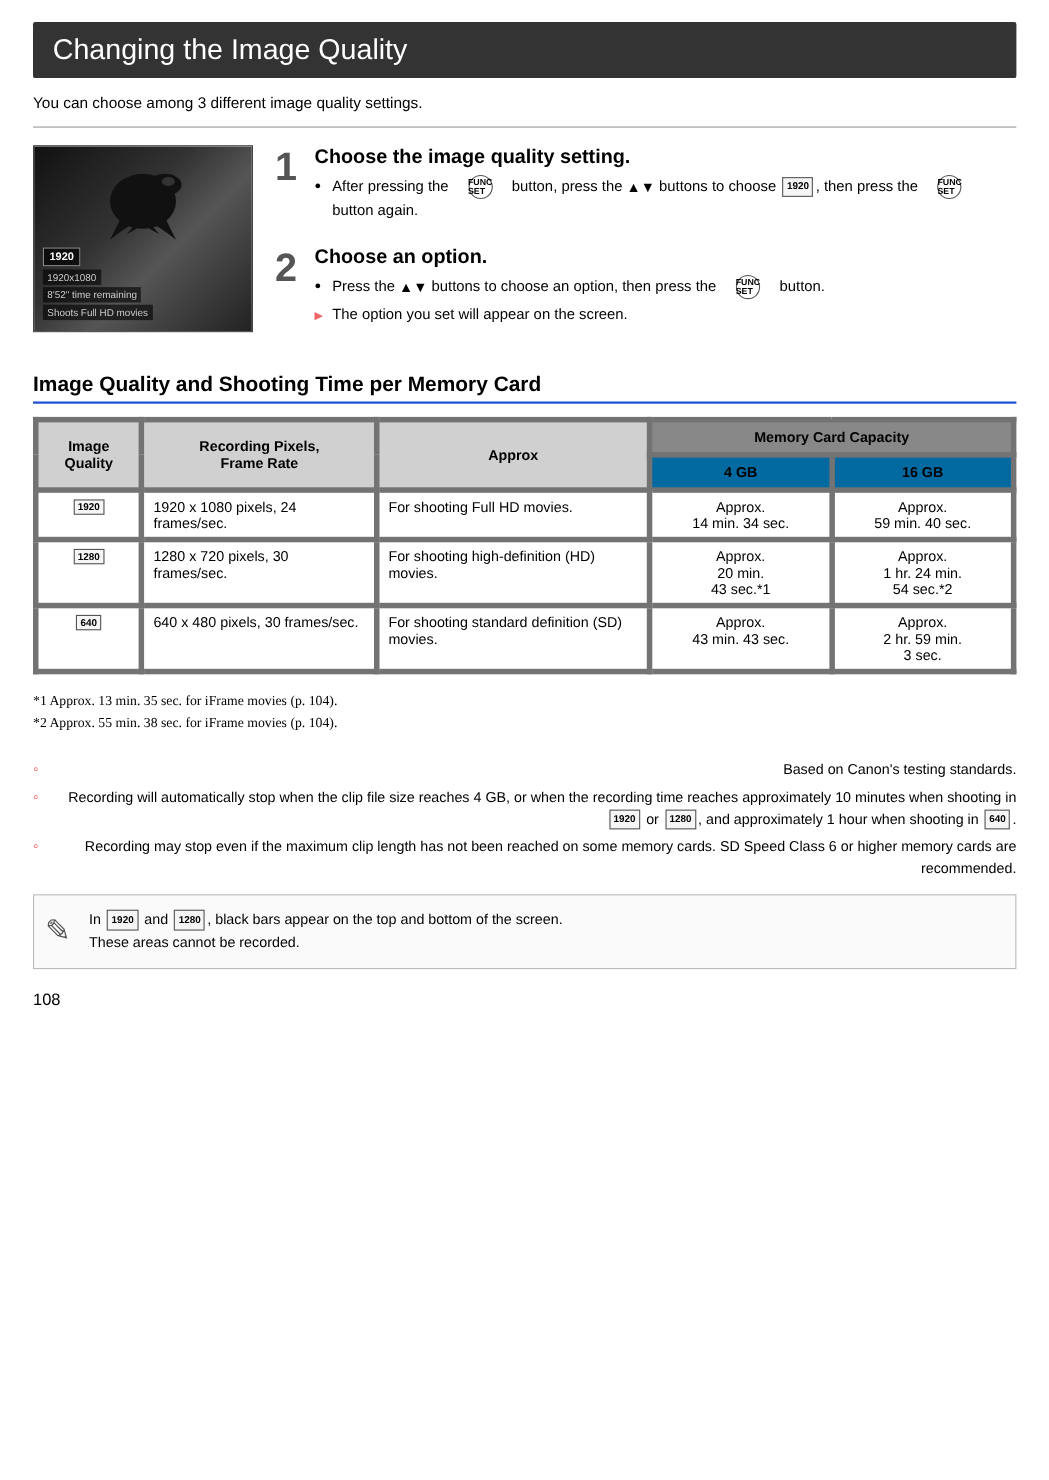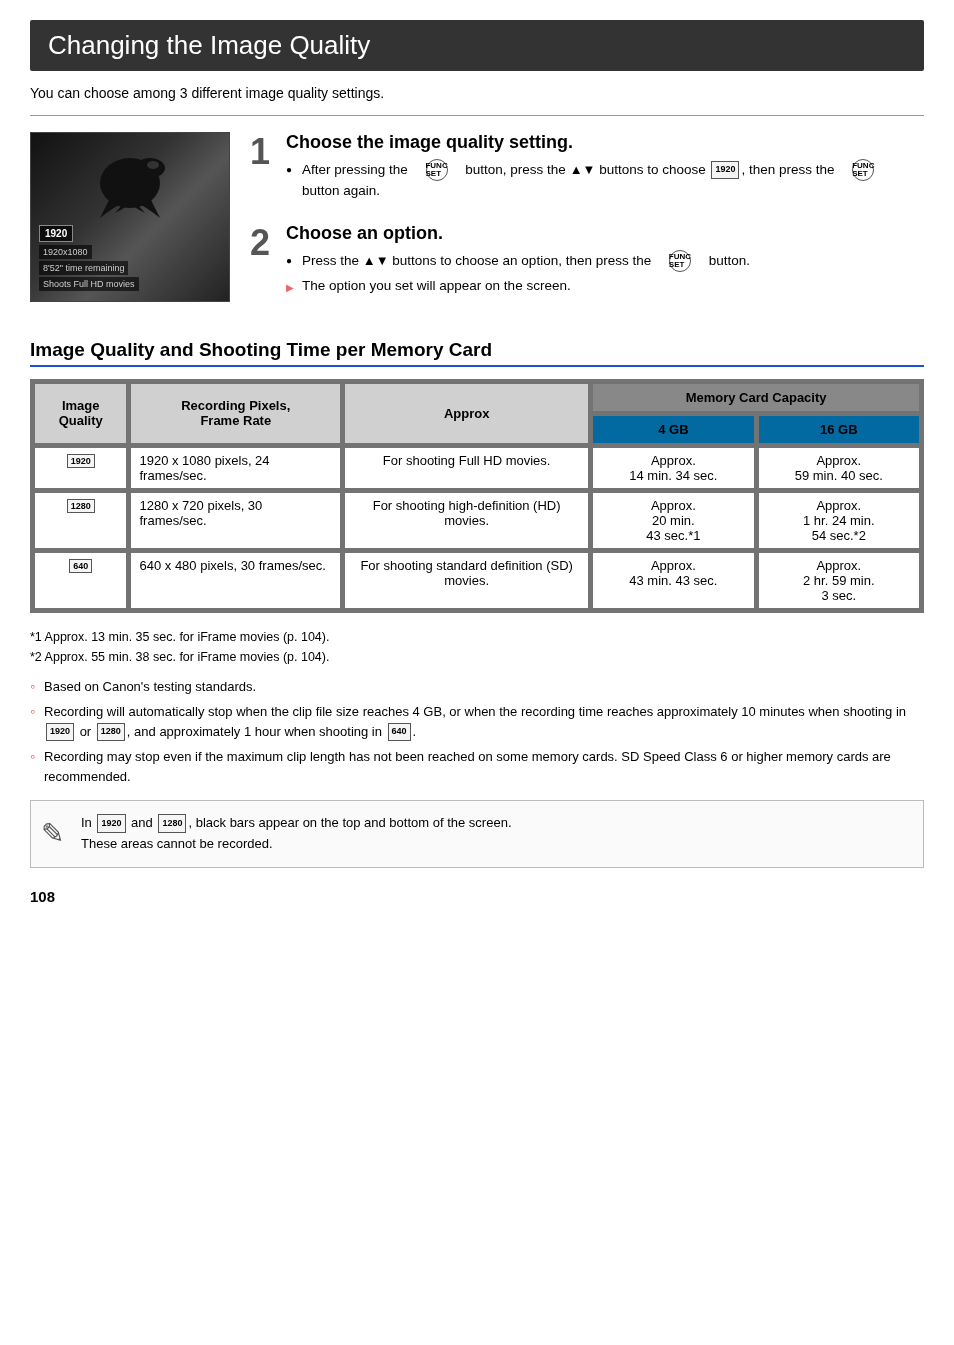--- a/index.html
+++ b/index.html
@@ -221,21 +221,20 @@
       text-align: center;
       font-weight: bold;
     }
 
     .quality-table .col-recording {
       width: 155px;
     }
 
     .quality-table .col-content {
       width: 180px;
-      text-align: center;
     }
 
     .quality-table .col-4gb, .quality-table .col-16gb {
       width: 120px;
       text-align: center;
     }
 
     .quality-table tbody tr td {
       vertical-align: top;
       padding: 5px 8px;
@@ -243,29 +242,31 @@
 
     .memory-capacity-header {
       background: #888 !important;
       color: #000000;
       text-align: center;
     }
 
     
     .footnotes {
       font-size: 12.5px;
-      margin-bottom: 10px;
+      margin-bottom: 23px;
       line-height: 1.6;
+      font-family: Liberation Serif, serif;
     }
 
     .notes-list {
       list-style: none;
       padding: 0;
       font-size: 13px;
       margin-bottom: 14px;
+      text-align: right;
     }
 
     .notes-list li {
       padding-left: 14px;
       position: relative;
       margin-bottom: 6px;
       line-height: 1.5;
     }
 
     .notes-list li::before {
@@ -293,21 +294,21 @@
       left: 10px;
       top: 50%;
       transform: translateY(-50%);
       font-size: 28px;
       color: #555;
     }
 
     
     .page-number {
       font-size: 15px;
-      font-weight: bold;
+      font-weight: normal;
       margin-top: 10px;
     }
   </style>
 </head>
 <body>
 
 <div class="page-title-bar">
   <h1>Changing the Image Quality</h1>
 </div>
 

